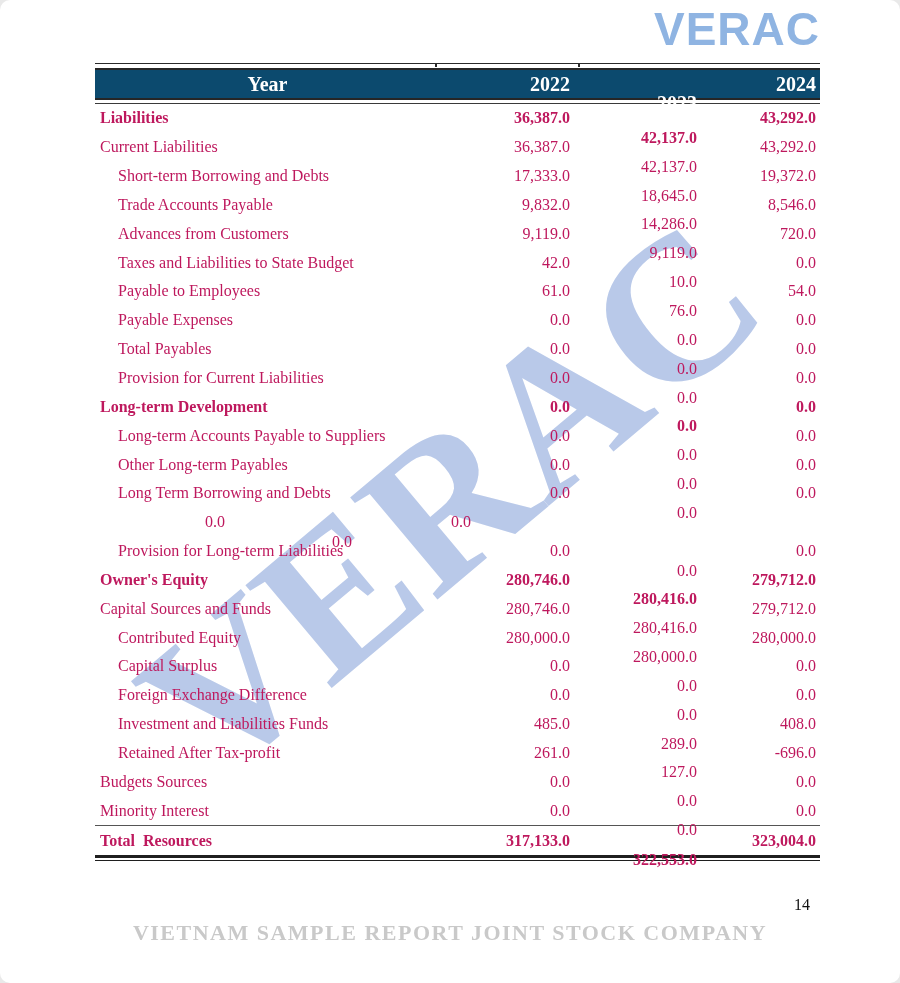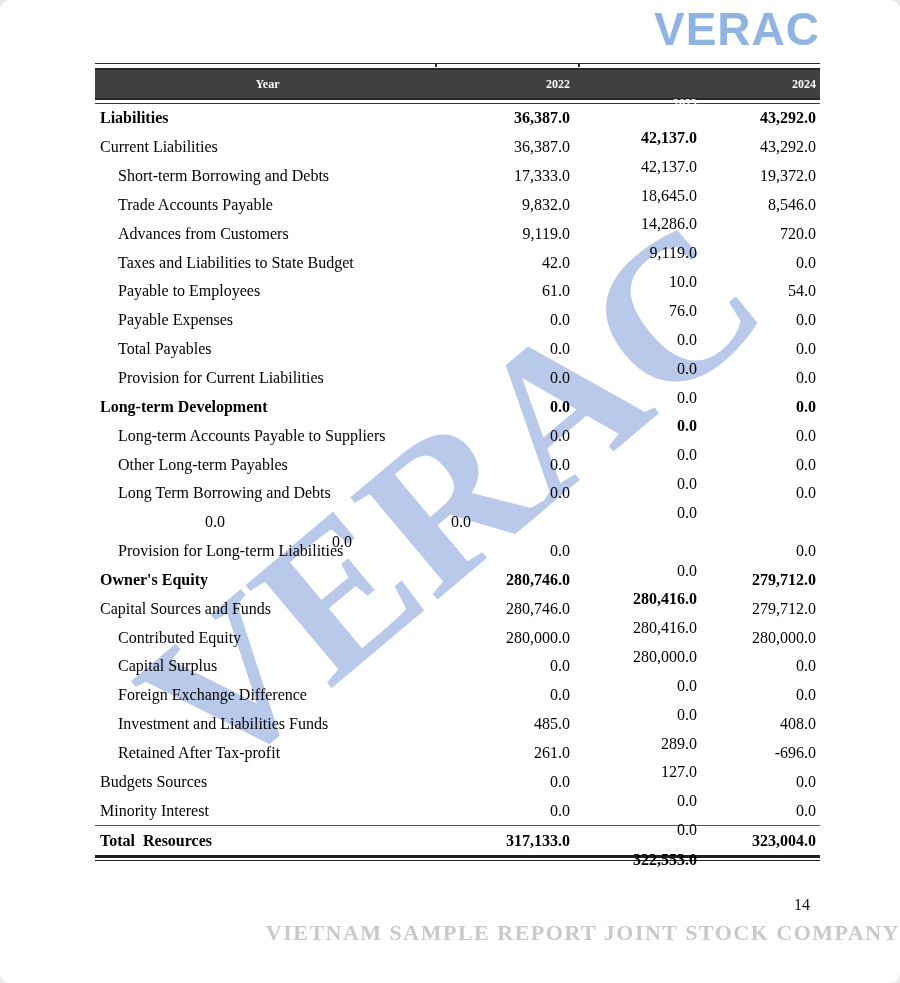--- a/index.html
+++ b/index.html
@@ -31,50 +31,50 @@
   .table-wrap{
     position:absolute;left:95px;top:63px;width:725px;
     z-index:2;
   }
   .top-rule{height:1px;background:#2a2a2a;margin-bottom:4px;position:relative;}
   .nub{position:absolute;top:1px;width:2px;height:3px;background:#2a2a2a;}
   .nub1{left:340px;}
   .nub2{left:483px;}
   .thead{
     display:flex;align-items:center;height:28px;
-    background:#404040;
+    background:#0c4a6e;
     border-top:2px solid #262626;border-bottom:2px solid #262626;
-    color:#ffffff;font-weight:bold;font-size:12px;
+    color:#ffffff;font-weight:bold;font-size:20px;
   }
   .head-underline{height:1px;background:#3a3a3a;margin-top:3px;}
   .th-year{width:345px;text-align:center;box-sizing:border-box;}
   .val{text-align:right;box-sizing:border-box;}
   .v0{width:130px;}
   .v1{width:127px;margin-top:39px;}
   .v2{width:119px;}
   .row{
     display:flex;align-items:center;height:28.85px;
-    font-size:16px;color:#000000;
+    font-size:16px;color:#be185d;
   }
   .row .label{
     width:345px;padding-left:5px;box-sizing:border-box;
     white-space:pre;overflow:hidden;
   }
   .row.sub .label{padding-left:23px;}
   .row.bold{font-weight:bold;}
   .row.total{font-weight:bold;border-top:1px solid #555;}
   .bottom-rule-thick{height:3px;background:#1f1f1f;}
   .bottom-rule-thin{height:1px;background:#1f1f1f;margin-top:2px;}
   .page-number{
     position:absolute;top:896px;left:794px;
     font-size:16px;color:#111;z-index:3;
   }
   .footer{
     position:absolute;top:920px;left:0;width:100%;
-    text-align:right;
+    text-align:center;
     font-size:22px;font-weight:bold;letter-spacing:1.5px;
     color:#c9c9c9;z-index:2;white-space:nowrap;
   }
 </style>
 </head>
 <body>
 
 <div class="page">
 
   <div class="logo">VERAC</div>

